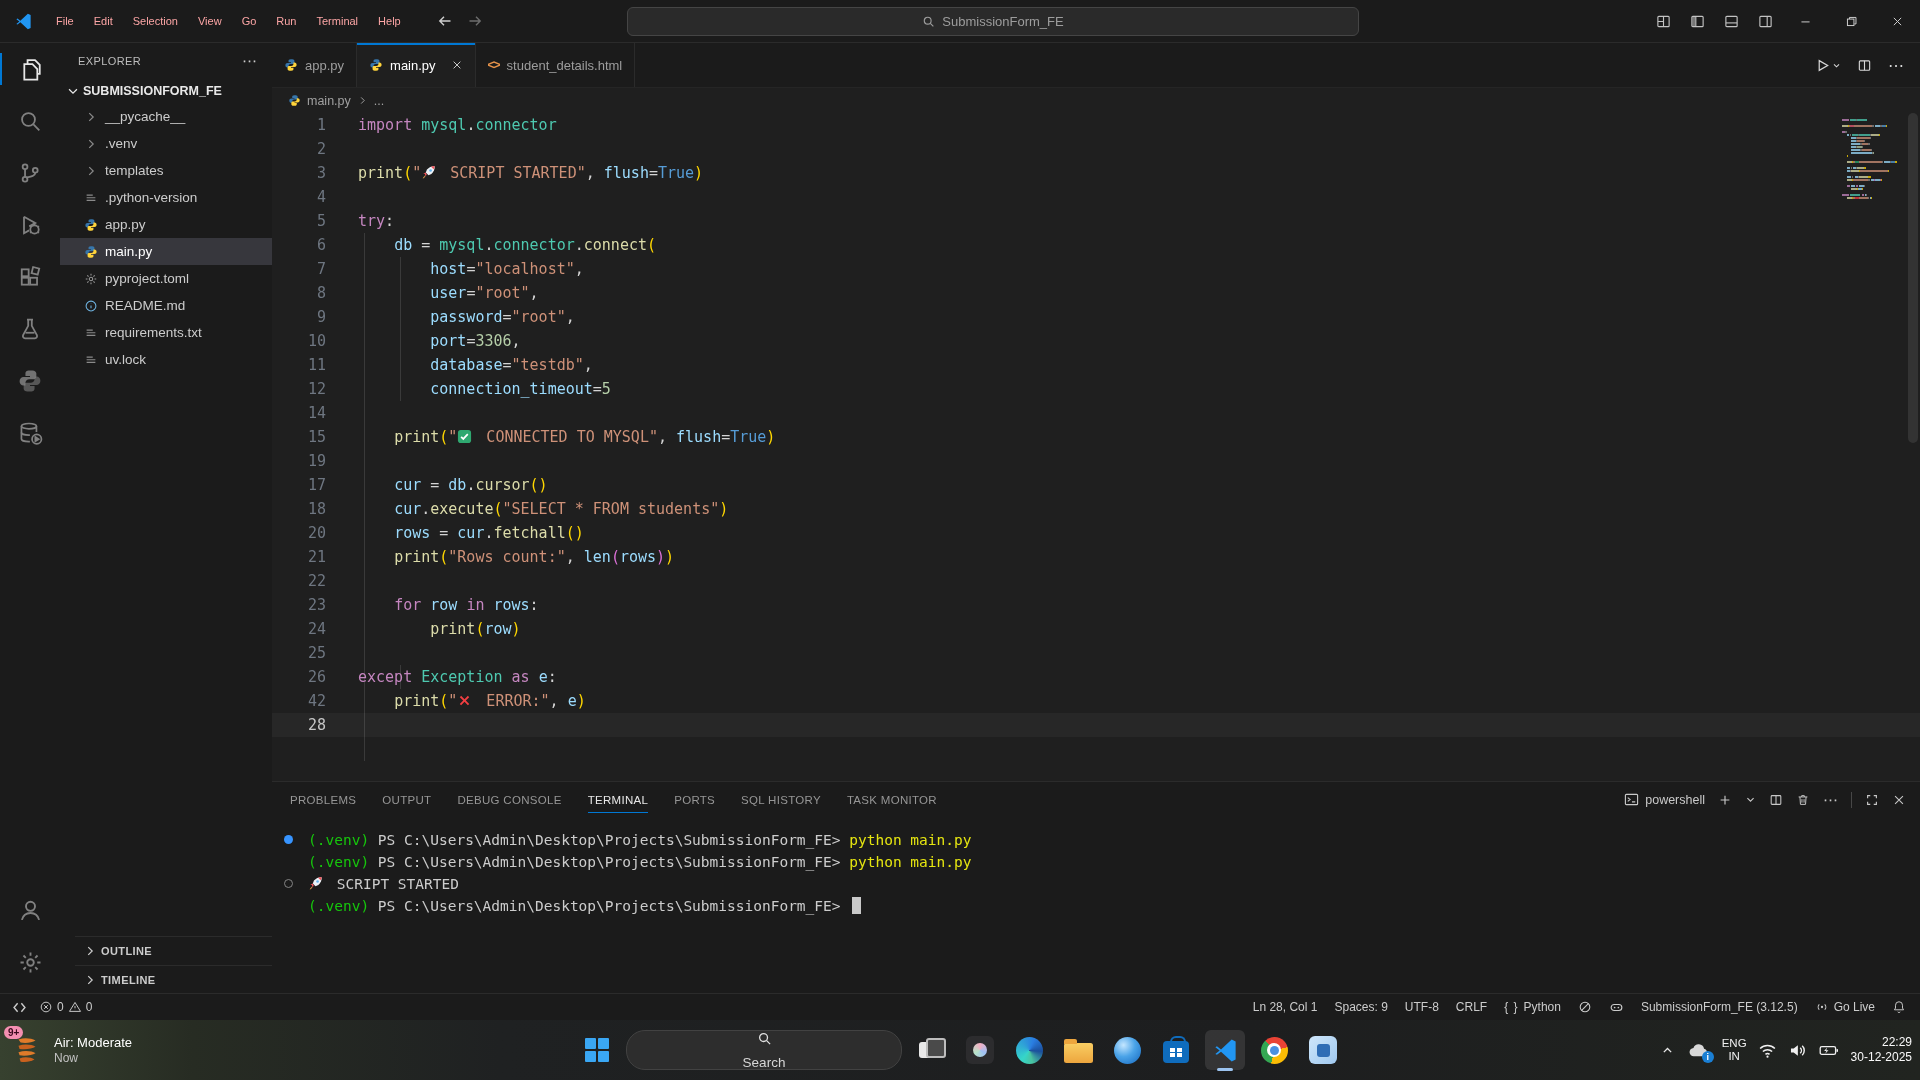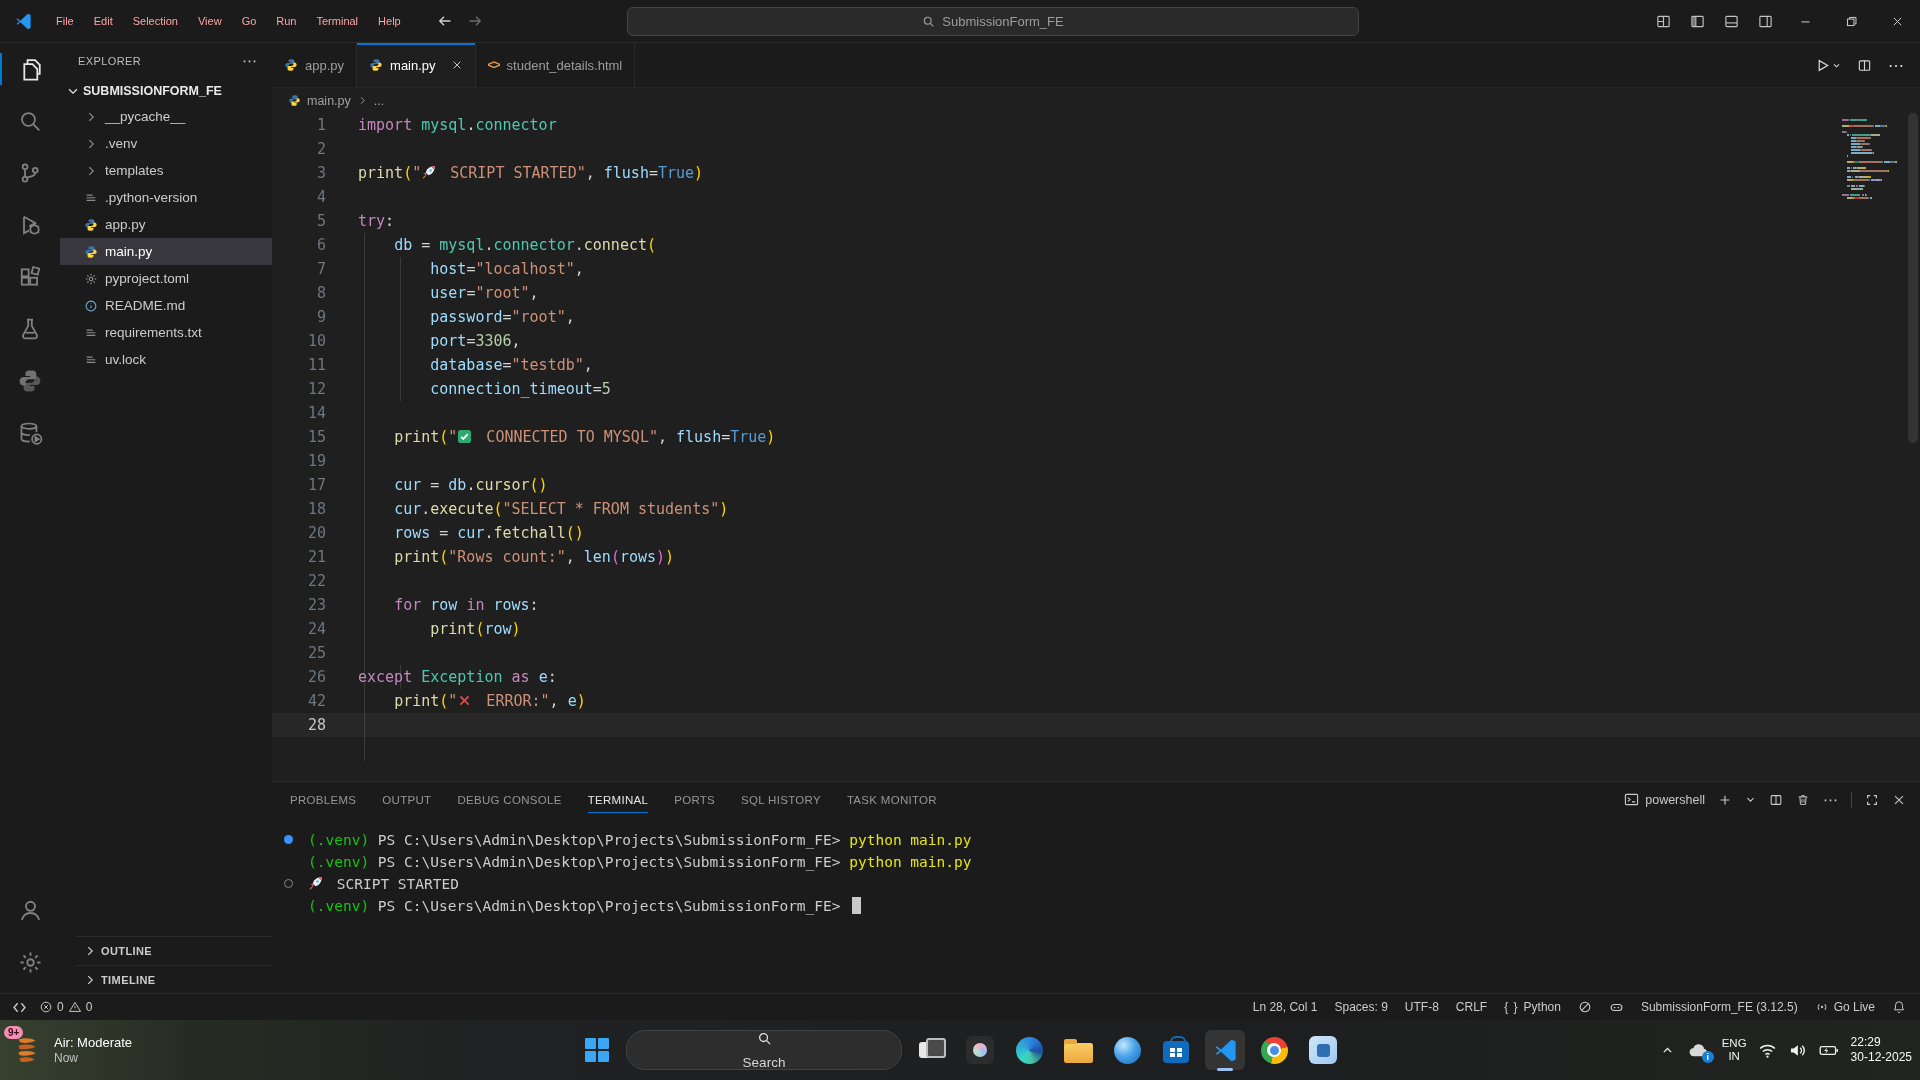--- a/index.html
+++ b/index.html
@@ -114,21 +114,21 @@
   .store i{width:12px;height:9px;background:
      linear-gradient(#fff,#fff) 0 0/5px 4px no-repeat,linear-gradient(#fff,#fff) 7px 0/5px 4px no-repeat,
      linear-gradient(#fff,#fff) 0 5px/5px 4px no-repeat,linear-gradient(#fff,#fff) 7px 5px/5px 4px no-repeat;}
   .chrome{position:relative;width:27px;height:27px;border-radius:50%;background:conic-gradient(from -45deg,#ea4335 0 120deg,#fbbc05 120deg 240deg,#34a853 240deg 360deg);}
   .chrome::before{content:"";position:absolute;inset:6.5px;background:#fff;border-radius:50%;}
   .chrome::after{content:"";position:absolute;inset:9px;background:#4a90e2;border-radius:50%;}
   .blueapp{width:28px;height:28px;border-radius:6px;background:linear-gradient(135deg,#cfe7fb,#9fc8ef);display:grid;place-items:center;}
   .blueapp i{width:13px;height:13px;border-radius:3px;background:#2f6db5;}
   #tray{position:absolute;right:8px;top:50%;transform:translateY(-50%);display:flex;align-items:center;gap:11px;color:#e8e8e8;}
   #lang{display:flex;flex-direction:column;align-items:center;font-size:11.5px;line-height:13px;color:#f0f0f0;}
-  #clock{display:flex;flex-direction:column;font-size:12px;line-height:15px;color:#fafafa;}
+  #clock{display:flex;flex-direction:column;align-items:flex-end;font-size:12px;line-height:15px;color:#fafafa;}
   .cloudwrap{position:relative;width:26px;height:22px;}
   .cloudwrap .badge{position:absolute;right:-3px;bottom:-2px;width:12px;height:12px;border-radius:50%;background:#1a7fd4;color:#fff;
      font-size:9px;display:flex;align-items:center;justify-content:center;font-weight:bold;}
 </style>
 </head>
 <body>
 
 <div id="screen">
 
   <div id="titlebar">

